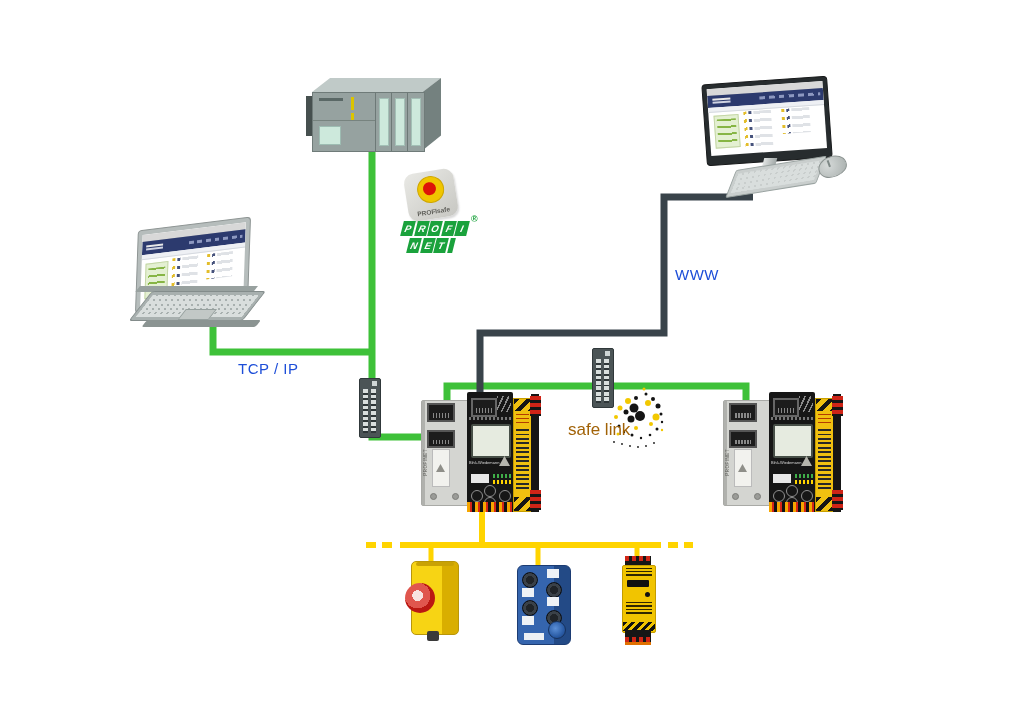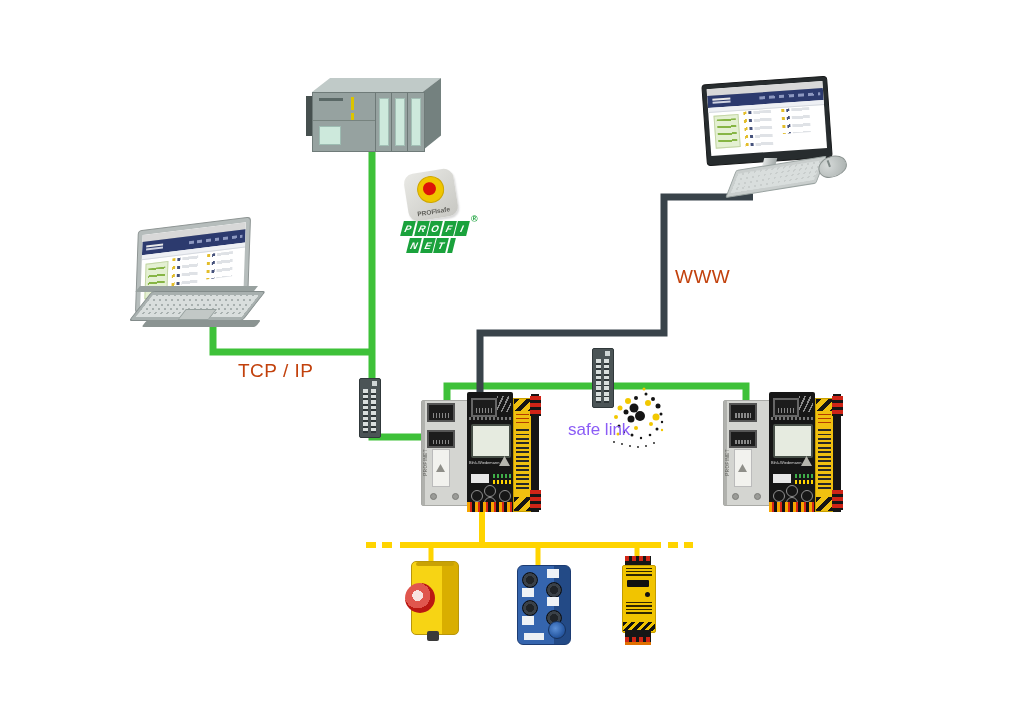--- a/index.html
+++ b/index.html
@@ -3,22 +3,22 @@
 <meta charset="utf-8">
 <style>
   html,body{margin:0;padding:0;background:#fff;}
   #canvas{position:relative;width:1024px;height:721px;background:#ffffff;overflow:hidden;
           font-family:"Liberation Sans",sans-serif;}
   #wires{position:absolute;left:0;top:0;z-index:1;}
   .dev{position:absolute;z-index:2;}
   .abs{position:absolute;}
 
   
-  .net-label{position:absolute;z-index:3;color:#c2410c;font-size:19px;letter-spacing:0.5px;}
-  .safelink-label{position:absolute;z-index:3;color:#8b5cf6;font-size:17px;}
+  .net-label{position:absolute;z-index:3;color:#1d4ed8;font-size:15px;letter-spacing:0.5px;}
+  .safelink-label{position:absolute;z-index:3;color:#a16207;font-size:17px;}
 
   
   .plc-top{position:absolute;left:12px;top:4px;width:129px;height:14px;background:#c0cac8;
            clip-path:polygon(0 100%,14% 0,100% 0,86% 100%);}
   .plc-side{position:absolute;left:123px;top:4px;width:18px;height:72px;background:#74817f;
             clip-path:polygon(0 19%,100% 0,100% 80%,0 100%);}
   .plc-front{position:absolute;left:12px;top:18px;width:111px;height:58px;background:#96a2a0;
              border:1px solid #6f7b79;}
   .plc-clip{position:absolute;left:6px;top:22px;width:6px;height:40px;background:#46504f;}
   .plc-logo{position:absolute;left:6px;top:5px;width:24px;height:3px;background:#5a6866;}

